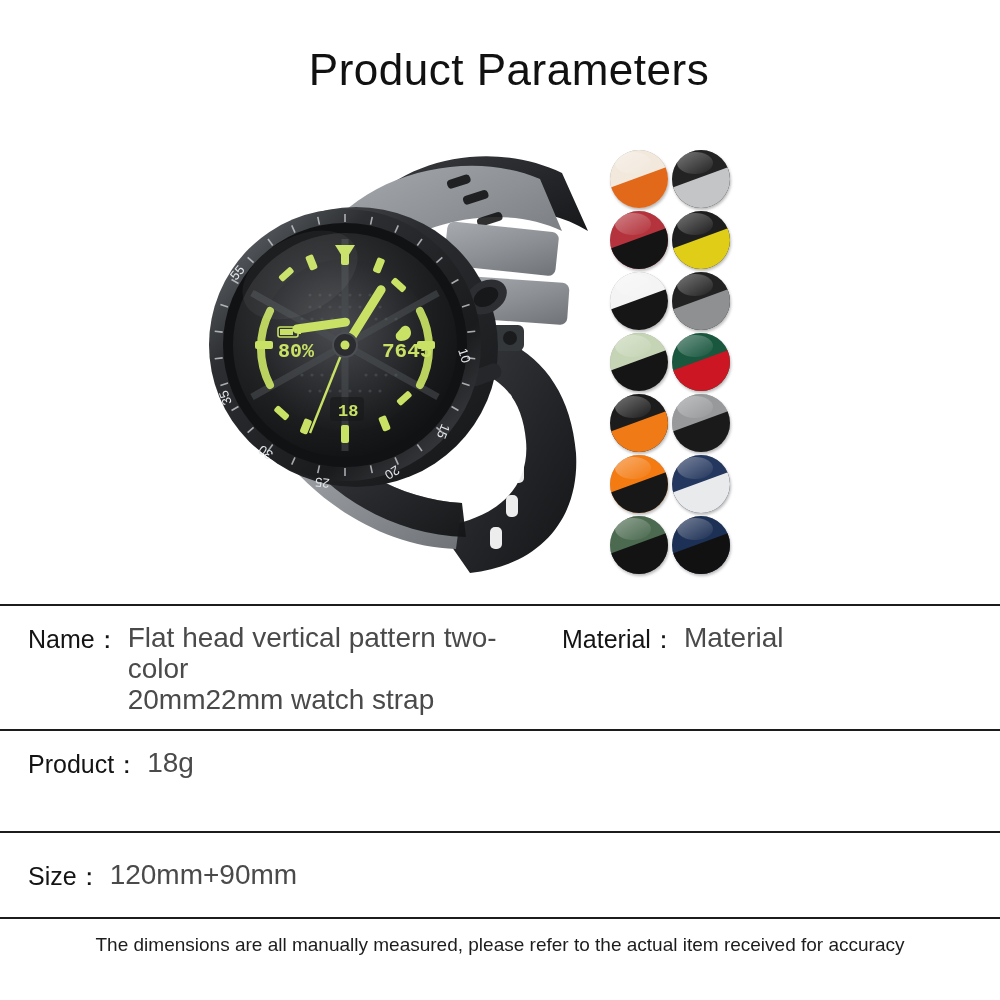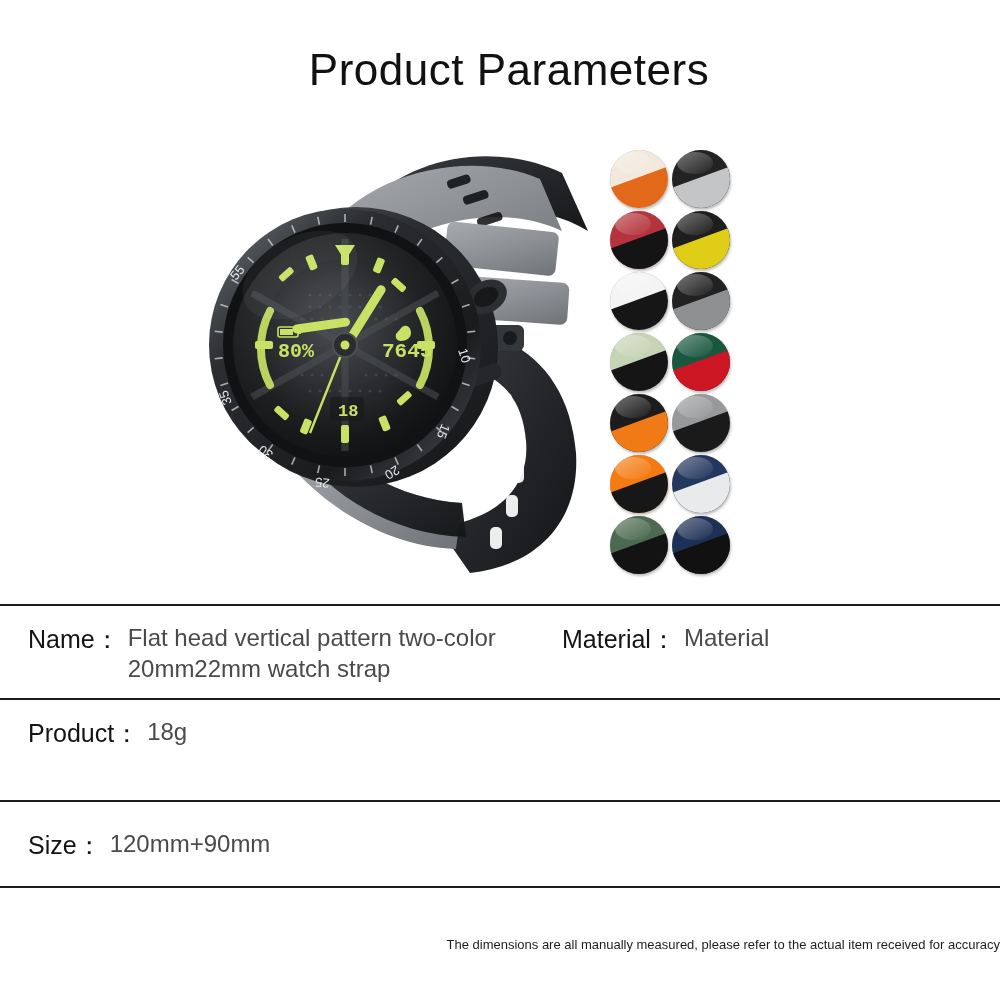--- a/index.html
+++ b/index.html
@@ -125,37 +125,37 @@
 
   .spec-label {
     font-size: 25px;
     line-height: 34px;
     color: #141414;
     white-space: nowrap;
     font-weight: 400;
     flex: 0 0 auto;
   }
   .spec-value {
-    font-size: 24px;
+    font-size: 28px;
     line-height: 31px;
     color: #4a4a4a;
     padding-left: 8px;
     font-weight: 300;
   }
   .spec-value .vline { display: block; }
   .value-indent { padding-left: 10px; }
 
   
   .footer-note {
     position: absolute;
     left: 0;
     top: 932px;
     width: 100%;
-    text-align: right;
-    font-size: 13px;
+    text-align: center;
+    font-size: 19px;
     line-height: 26px;
     color: #1d1d1d;
   }
 </style>
 </head>
 <body>
 
 <div class="page-title">Product Parameters</div>
 
 <div class="hero">

